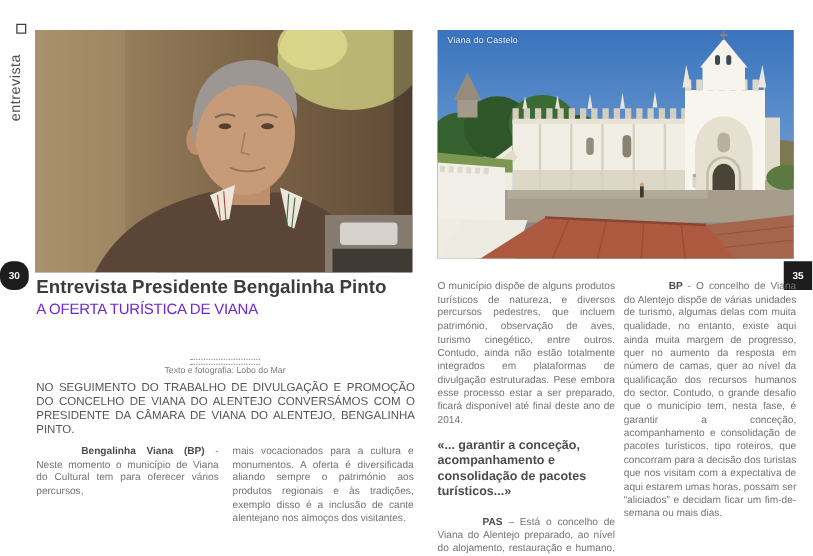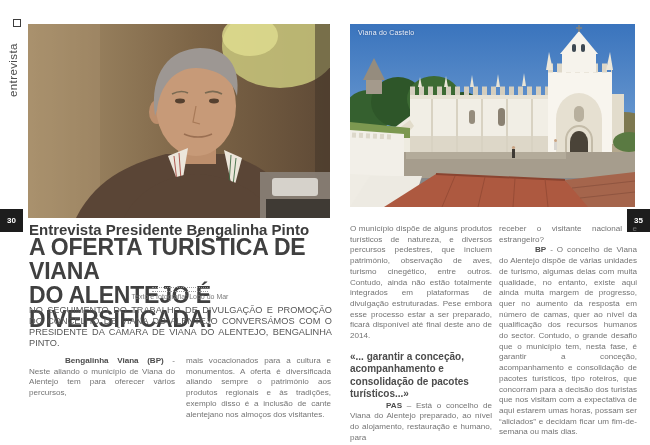--- a/index.html
+++ b/index.html
@@ -12,56 +12,56 @@
   .spine-label{
     position:absolute;left:5px;top:27px;width:16px;height:70px;
     writing-mode:vertical-rl;transform:rotate(180deg);
     font-size:11.5px;color:#4d4d4d;letter-spacing:.4px;line-height:16px;
   }
   
   .pagebox{
     position:absolute;top:209px;width:23px;height:23px;background:#1d1d1d;color:#fff;
     font-size:8px;font-weight:bold;display:flex;align-items:center;justify-content:center;
   }
-  .pagebox.pleft{left:0;}
+  .pagebox.pleft{left:0;border-radius:10px;}
   .pagebox.pright{right:0;}
   
   .photo{position:absolute;overflow:hidden;background:#888;}
   .photo-portrait{left:28px;top:24px;width:302px;height:194px;}
   .photo-church{left:350px;top:24px;width:285px;height:183px;}
   .photo svg{display:block;}
   .photo-caption{
     position:absolute;left:8px;top:5px;font-size:7px;color:#eef3fa;letter-spacing:.2px;
     text-shadow:0 0 2px rgba(0,0,60,.35);
   }
   
   .kicker{position:absolute;left:29px;top:221px;font-size:15px;font-weight:bold;color:#3c3c3c;}
   .headline{
     position:absolute;left:29px;top:235px;width:305px;
-    font-size:23px;font-weight:bold;color:#404040;line-height:24px;letter-spacing:-.2px;
+    font-size:12px;font-weight:normal;color:#6d28d9;line-height:24px;letter-spacing:-.2px;
   }
   .dotted-rule{
     position:absolute;left:152px;top:287px;width:56px;height:3px;
     border-top:1px dotted #9b9b9b;border-bottom:1px dotted #9b9b9b;
   }
   .credit{position:absolute;left:29px;top:293px;width:302px;text-align:center;font-size:7px;color:#7b7b7b;}
   .standfirst{
     position:absolute;left:29px;top:305px;width:303px;
     font-size:9.2px;font-weight:normal;color:#565656;line-height:11px;text-align:justify;
   }
   
   .col{position:absolute;font-size:8.1px;line-height:10.7px;color:#747474;text-align:justify;}
   .col p{margin:0;}
   .col b{color:#4c4c4c;margin-left:36px;}
   #l-col1{left:29px;top:356px;width:146px;}
   #l-col2{left:186px;top:356px;width:145px;}
   #r-col1{left:350px;top:224px;width:142px;}
   #r-col2{left:499px;top:224px;width:138px;}
   .pullquote{
-    margin:9px 0 0 0;font-size:10px;line-height:12.5px;font-weight:bold;color:#4c4c4c;text-align:left;
+    margin:9px 0 12px 0;font-size:10px;line-height:12.5px;font-weight:bold;color:#4c4c4c;text-align:left;
   }
 </style>
 </head>
 <body>
 
 <div class="canvas">
 
   <div class="spine-marker"></div>
   <div class="spine-label">entrevista</div>
 
@@ -209,36 +209,34 @@
       <polygon points="215,156 285,148 285,183 238,183" fill="#a5654c"></polygon>
       <line x1="222" y1="164" x2="285" y2="157" stroke="#8f5540" stroke-width="1"></line>
       <line x1="230" y1="174" x2="285" y2="168" stroke="#8f5540" stroke-width="1"></line>
     </svg>
     <div class="photo-caption">Viana do Castelo</div>
   </div>
 
   <div class="kicker">Entrevista Presidente Bengalinha Pinto</div>
   <div class="headline">
     <div>A OFERTA TURÍSTICA DE VIANA</div>
-    <div>DO ALENTEJO É DIVERSIFICADA!</div>
   </div>
   <div class="dotted-rule"></div>
   <div class="credit">Texto e fotografia: Lobo do Mar</div>
   <div class="standfirst">NO SEGUIMENTO DO TRABALHO DE DIVULGAÇÃO E PROMOÇÃO DO CONCELHO DE VIANA DO ALENTEJO CONVERSÁMOS COM O PRESIDENTE DA CÂMARA DE VIANA DO ALENTEJO, BENGALINHA PINTO.</div>
 
   <div class="col" id="l-col1">
-    <p><b>Bengalinha Viana (BP)</b><span> - Neste aliando o município de Viana do Alentejo tem para oferecer vários percursos,</span></p>
+    <p><b>Bengalinha Viana (BP)</b><span> - Neste momento o município de Viana do Cultural tem para oferecer vários percursos,</span></p>
   </div>
   <div class="col" id="l-col2">
     <p><span>mais vocacionados para a cultura e monumentos. A oferta é diversificada aliando sempre o património aos produtos regionais e às tradições, exemplo disso é a inclusão de cante alentejano nos almoços dos visitantes.</span></p>
   </div>
 
   <div class="col" id="r-col1">
     <p><span>O município dispõe de alguns produtos turísticos de natureza, e diversos percursos pedestres, que incluem património, observação de aves, turismo cinegético, entre outros. Contudo, ainda não estão totalmente integrados em plataformas de divulgação estruturadas. Pese embora esse processo estar a ser preparado, ficará disponível até final deste ano de 2014.</span></p>
     <div class="pullquote">«... garantir a conceção, acompanhamento e consolidação de pacotes turísticos...»</div>
     <p><b>PAS</b><span> – Está o concelho de Viana do Alentejo preparado, ao nível do alojamento, restauração e humano, para</span></p>
   </div>
   <div class="col" id="r-col2">
-    <p><span>receber o visitante nacional e estrangeiro?</span></p>
     <p><b>BP</b><span> - O concelho de Viana do Alentejo dispõe de várias unidades de turismo, algumas delas com muita qualidade, no entanto, existe aqui ainda muita margem de progresso, quer no aumento da resposta em número de camas, quer ao nível da qualificação dos recursos humanos do sector. Contudo, o grande desafio que o município tem, nesta fase, é garantir a conceção, acompanhamento e consolidação de pacotes turísticos, tipo roteiros, que concorram para a decisão dos turistas que nos visitam com a expectativa de aqui estarem umas horas, possam ser “aliciados” e decidam ficar um fim-de-semana ou mais dias.</span></p>
   </div>
 
 </div>
 
 </body></html>

